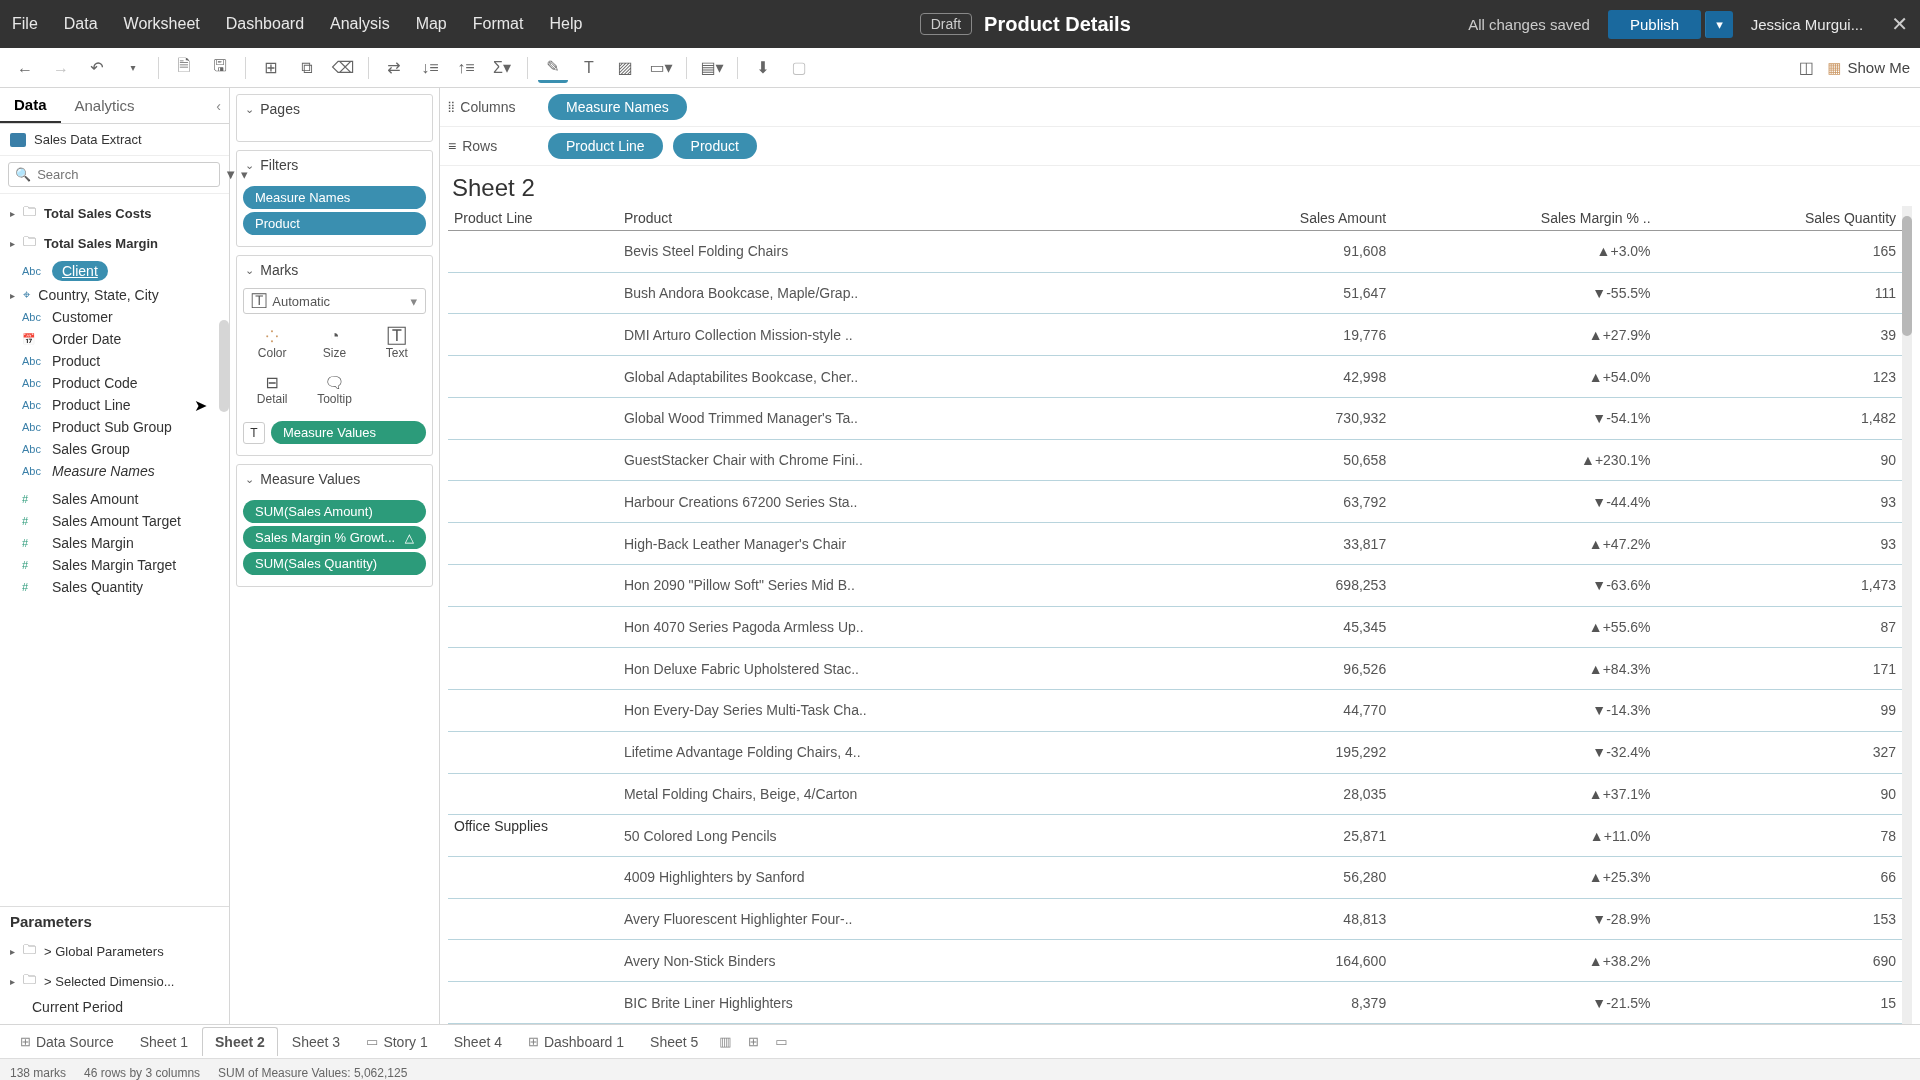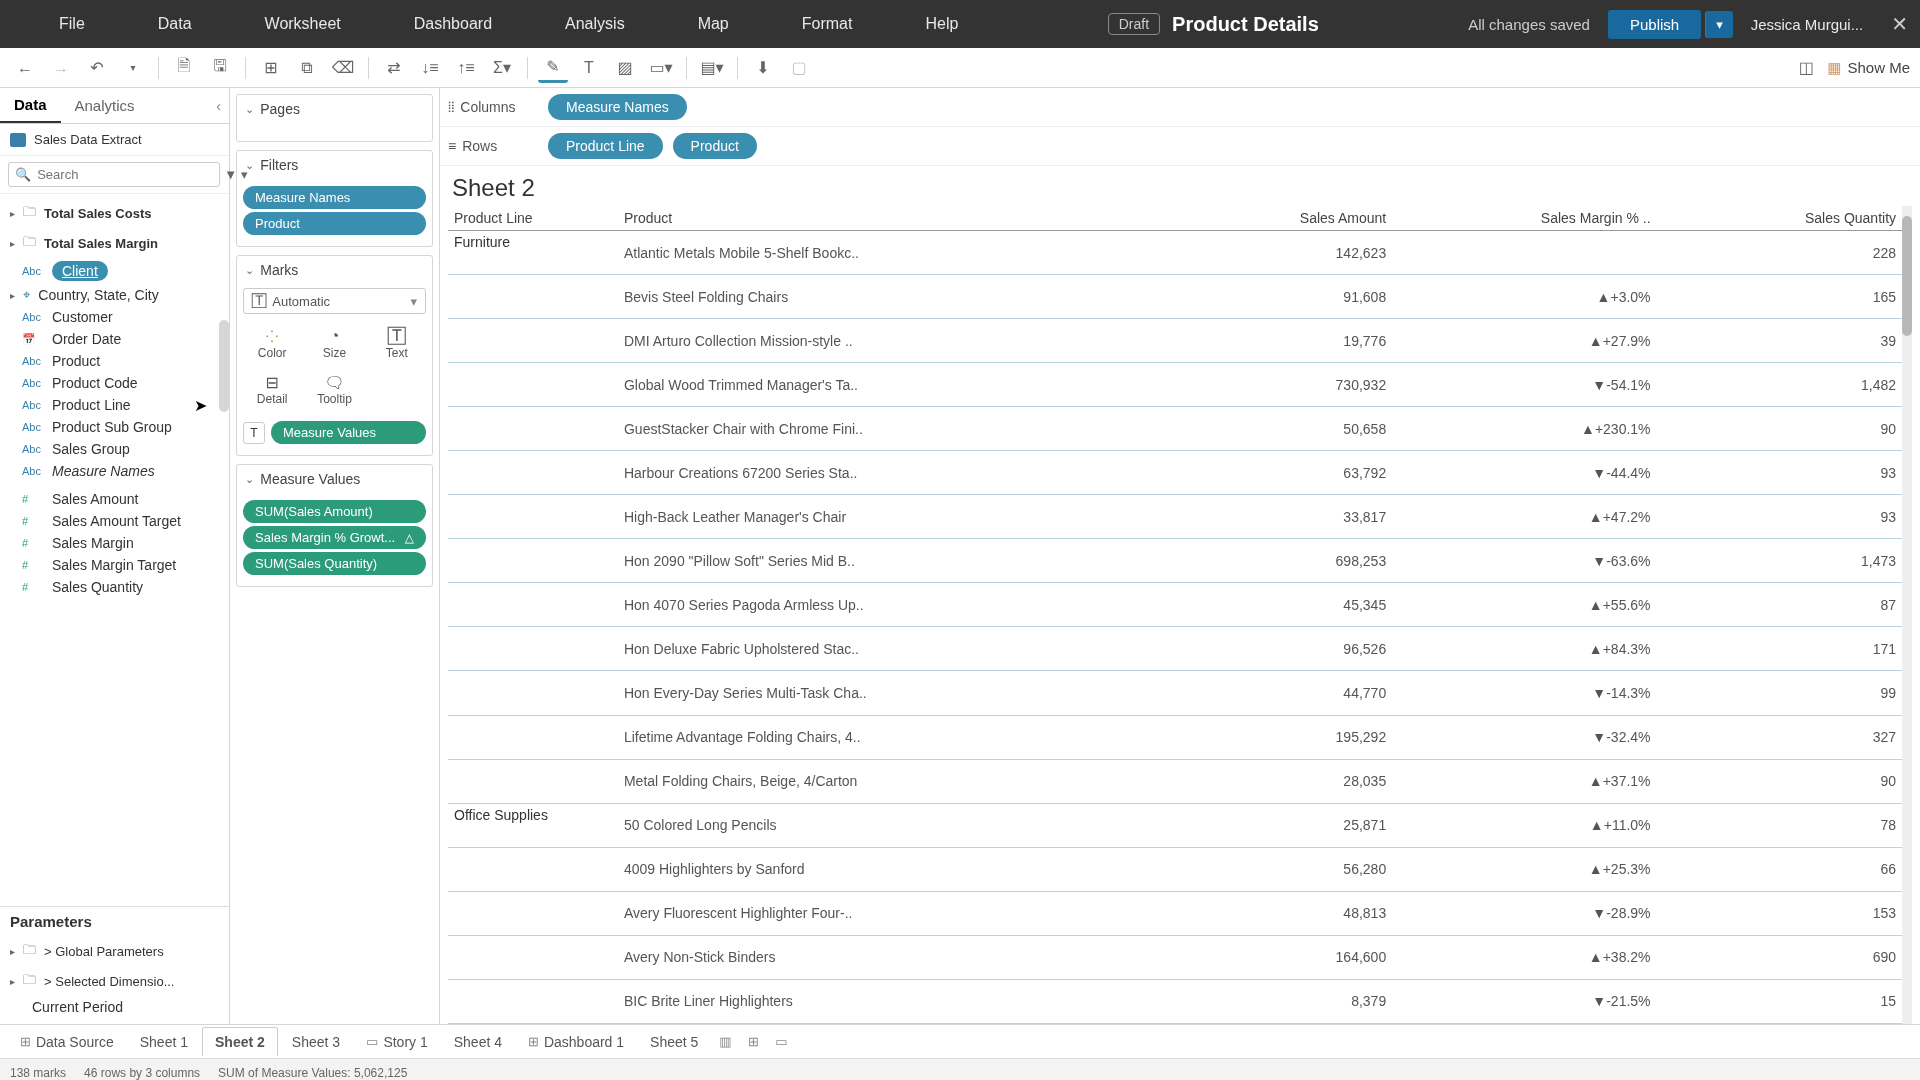--- a/index.html
+++ b/index.html
@@ -1,21 +1,21 @@
 <!DOCTYPE html>
 <html><head>
 <meta charset="utf-8">
 <style>
 * { margin: 0; padding: 0; box-sizing: border-box; font-family: "Segoe UI", Arial, sans-serif; }
 body { background: #fff; font-size: 13px; color: #333; overflow: hidden; width: 1920px; height: 1080px; }
 
 
 .top-header { height: 48px; background: #333; color: #e8e8e8; display: flex; align-items: center; padding: 0 12px; }
 .top-menu { display: flex; gap: 26px; align-items: center; }
-.top-menu span { cursor: pointer; font-size: 16px; margin-left: 47px; }
+.top-menu span { cursor: pointer; font-size: 16px; }
 .top-center { margin-left: auto; display: flex; align-items: center; gap: 12px; }
 .draft-badge { border: 1px solid #888; border-radius: 4px; padding: 2px 10px; font-size: 14px; color: #ccc; }
 .product-title { font-size: 20px; font-weight: 600; color: #fff; margin-right: auto; }
 .top-right { margin-left: auto; display: flex; align-items: center; gap: 18px; }
 .saved-txt { color: #ccc; font-size: 15px; }
 .publish-btn { background: #1a699e; color: #fff; padding: 6px 22px; border-radius: 3px; font-size: 15px; display: flex; align-items: center; }
 .publish-drop { background: #1a699e; color: #fff; padding: 6px 10px; border-radius: 3px; margin-left: -14px; border-left: 1px solid #2a7aae; }
 .user-name { color: #e8e8e8; font-size: 15px; }
 .close-x { font-size: 20px; color: #ccc; cursor: pointer; margin-left: 10px; }
 
@@ -377,39 +377,46 @@
           <tr>
             <th style="width:90px">Product Line</th>
             <th style="width:280px">Product</th>
             <th class="num" style="width:130px">Sales Amount</th>
             <th class="num" style="width:140px">Sales Margin % ..</th>
             <th class="num" style="width:130px">Sales Quantity</th>
           </tr>
         </thead>
         <tbody id="tbody">
             <tr>
-              <td class="pl">Furniture</td>
-              <td>Atlantic Metals Mobile 5-Shelf Bookc..</td>
-              <td class="num">142,623</td>
-              <td class="num"></td>
-              <td class="num">228</td>
-            </tr>
-            <tr>
               <td class="pl"></td>
               <td>Bevis Steel Folding Chairs</td>
               <td class="num">91,608</td>
               <td class="num">▲+3.0%</td>
               <td class="num">165</td>
             </tr>
             <tr>
               <td class="pl"></td>
+              <td>Bush Andora Bookcase, Maple/Grap..</td>
+              <td class="num">51,647</td>
+              <td class="num">▼-55.5%</td>
+              <td class="num">111</td>
+            </tr>
+            <tr>
+              <td class="pl"></td>
               <td>DMI Arturo Collection Mission-style ..</td>
               <td class="num">19,776</td>
               <td class="num">▲+27.9%</td>
               <td class="num">39</td>
+            </tr>
+            <tr>
+              <td class="pl"></td>
+              <td>Global Adaptabilites Bookcase, Cher..</td>
+              <td class="num">42,998</td>
+              <td class="num">▲+54.0%</td>
+              <td class="num">123</td>
             </tr>
             <tr>
               <td class="pl"></td>
               <td>Global Wood Trimmed Manager's Ta..</td>
               <td class="num">730,932</td>
               <td class="num">▼-54.1%</td>
               <td class="num">1,482</td>
             </tr>
             <tr>
               <td class="pl"></td>

